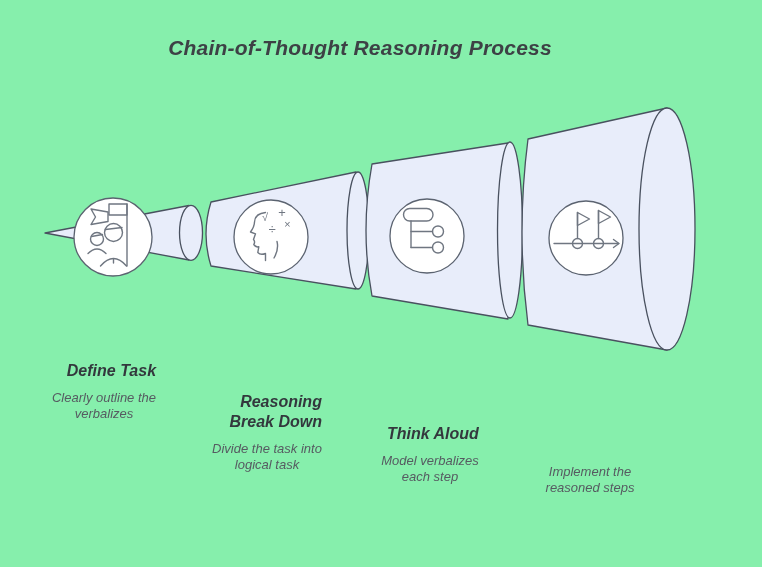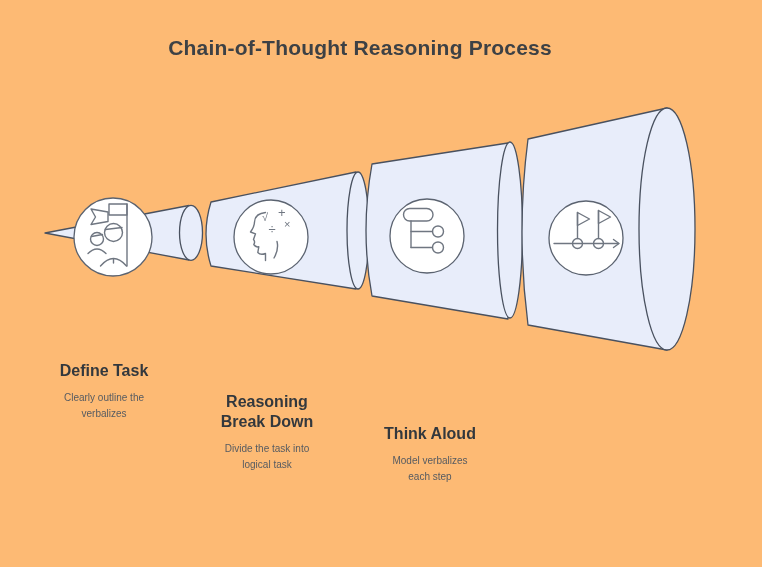--- a/index.html
+++ b/index.html
@@ -1,21 +1,22 @@
 <!DOCTYPE html>
 <html><head>
 <meta charset="utf-8">
 <style>
   html,body{margin:0;padding:0;background:#ffffff;}
   .canvas{
     position:relative;
     width:762px;height:567px;
-    background:#fdba74;
+    background:#86efac;
     overflow:hidden;
     font-family:"Liberation Sans", sans-serif;
+    font-style:italic;
   }
   .main-title{
     position:absolute;
     top:36px;left:360px;
     transform:translateX(-50%);
     font-size:21px;
     font-weight:700;
     letter-spacing:.2px;
     color:#3d4145;
     white-space:nowrap;
@@ -25,25 +26,26 @@
     position:absolute;
     transform:translateX(-50%);
     text-align:center;
   }
   .stage-title{
     font-size:16px;
     line-height:20px;
     font-weight:700;
     color:#33383d;
     white-space:nowrap;
+    text-align:right;
   }
   .stage-title span{display:block;}
   .stage-desc{
     margin-top:9px;
-    font-size:10px;
+    font-size:13px;
     line-height:15.5px;
     color:#565b61;
     white-space:nowrap;
   }
   .stage-desc span{display:block;}
 </style>
 </head>
 <body>
 
 <div class="canvas">
@@ -140,15 +142,19 @@
     <div class="stage-title">
       <span>Think Aloud</span>
     </div>
     <div class="stage-desc">
       <span>Model verbalizes</span>
       <span>each step</span>
     </div>
   </div>
 
   <div class="stage-label" style="left:590px;top:455px;">
+    <div class="stage-desc">
+      <span>Implement the</span>
+      <span>reasoned steps</span>
+    </div>
   </div>
 
 </div>
 
 </body></html>

